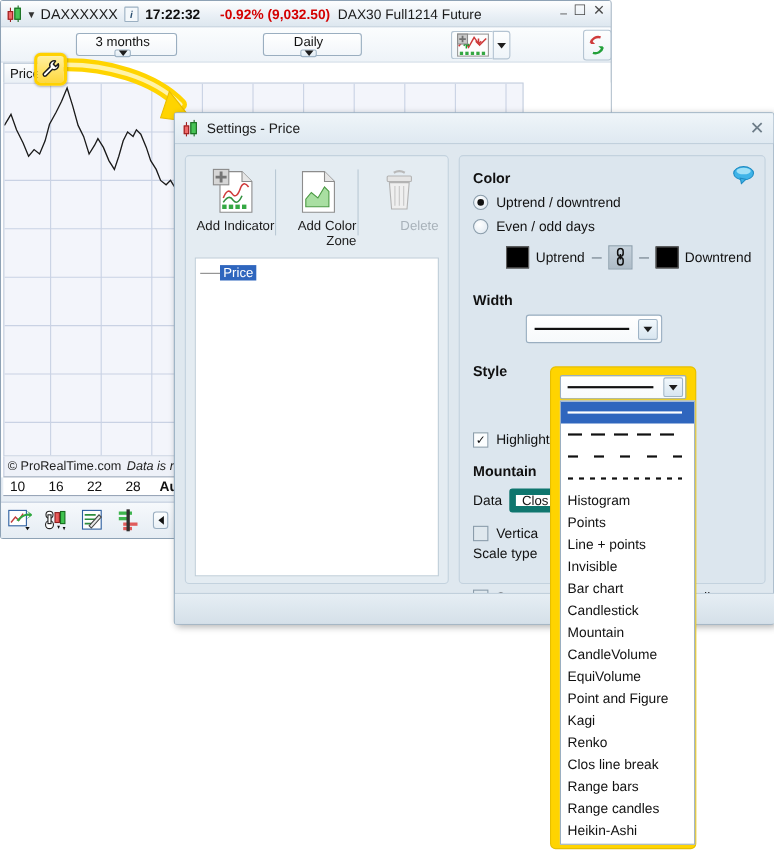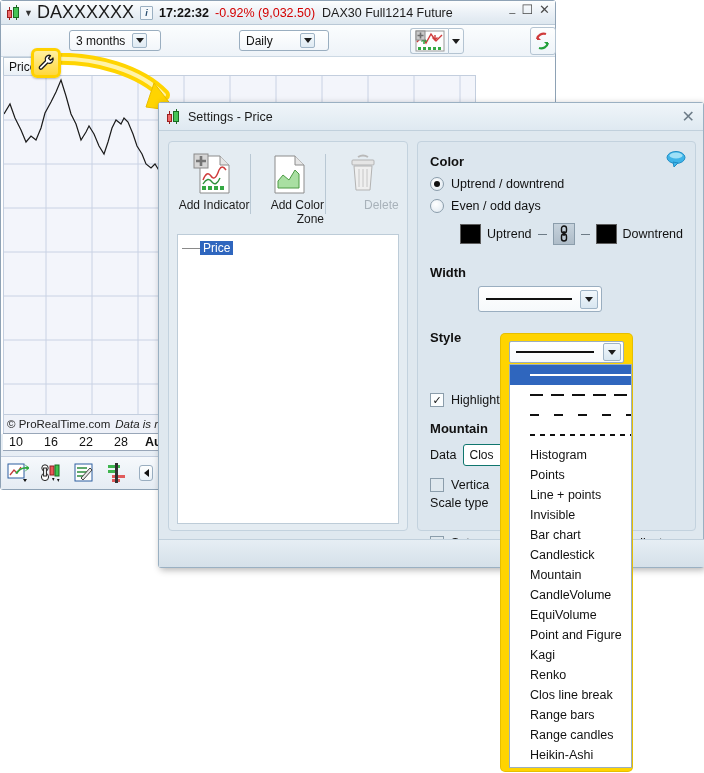--- a/index.html
+++ b/index.html
@@ -27,45 +27,45 @@
     display: flex; align-items: center; padding: 0 4px;
   }
   .cand-icon { width: 16px; height: 16px; position: relative; flex: 0 0 16px; margin-right: 3px;}
   .cand-icon .wickr, .cand-icon .wickg { position:absolute; width:1px; background:#333; }
   .cand-icon .bodyr { position:absolute; left:2px; top:5px; width:5px; height:8px; background:#ef6a6a; border:1px solid #9b2020;}
   .cand-icon .bodyg { position:absolute; left:8px; top:2px; width:6px; height:11px; background:#46c456; border:1px solid #1a6b22;}
   .cand-icon .wickr { left:4px; top:2px; height:13px; background:#9b2020;}
   .cand-icon .wickg { left:11px; top:0px; height:15px; background:#1a6b22;}
 
   .tb-caret { font-size: 9px; color:#333; margin-right:4px; }
-  .tb-sym { font-size: 18px; color:#1b1b1b; margin-right:6px; }
+  .tb-sym { font-size: 13px; color:#1b1b1b; margin-right:6px; }
   .tb-info {
     display:inline-flex; align-items:center; justify-content:center;
     width:13px; height:14px; border:1px solid #9bb0c2; background:#f4f8fb;
     font-size:9px; font-weight:bold; color:#2b4f70; font-style:italic;
     margin-right:6px; border-radius:1px;
   }
   .tb-time { font-size:12.5px; font-weight:bold; color:#111; margin-right:6px; }
-  .tb-chg { font-size:12.5px; font-weight:normal; color:#d40000; margin-right:7px; }
+  .tb-chg { font-size:12.5px; font-weight:bold; color:#d40000; margin-right:7px;margin-left:12px; }
   .tb-desc { font-size:12.5px; color:#1b1b1b; }
   .tb-wbtns { position:absolute; right:5px; top:2px; display:flex; gap:6px; align-items:center; color:#4a4a4a; }
   .wbtn { font-size:13px; line-height:13px; cursor:default; }
   .wbtn.min { font-size:11px; position:relative; top:3px;}
 
   .chart-toolbar {
     height: 32px; position:relative;
     background: linear-gradient(#fbfdfe, #eef3f8);
     border-bottom: 1px solid #cdd9e4;
     display:flex; align-items:center;
   }
   .combo {
     height: 21px; border:1px solid #9aaec0; border-radius:3px;
     background: linear-gradient(#ffffff,#f2f6fa);
     display:flex; align-items:center; justify-content:space-between;
-    padding: 0 13px 0 6px; font-size:12px; color:#111;
+    padding: 0 13px 0 6px; font-size:12px; color:#111;flex-direction:column;
   }
   .combo .arrow {
     width:15px; height:15px; display:flex; align-items:center; justify-content:center;
     background: linear-gradient(#f4f9fc,#dfeaf3); border:1px solid #9fb4c6; border-radius:2px;
   }
   .tri-down { width:0; height:0; border-left:4px solid transparent; border-right:4px solid transparent; border-top:5px solid #1d1d1d;}
   .combo-period { position:absolute; left:68px; top:5px; width:92px; }
   .combo-tf { position:absolute; left:238px; top:5px; width:90px; }
 
   .ind-btn { position:absolute; left:409px; top:3px; width:38px; height:26px;
@@ -188,21 +188,21 @@
   }
   .wline { width:86px; height:2px; background:#111; }
   .wcombo .arrow2 { width:18px; height:19px; background:linear-gradient(#f2f8fc,#d8e6f0);
     border:1px solid #9fb4c6; border-radius:2px; display:flex;align-items:center;justify-content:center;}
 
   .check-row { display:flex; align-items:center; gap:7px; font-size:12.5px; color:#111; margin-top:12px;}
   .chk { width:14px; height:14px; background:#fbfdfe; border:1px solid #8b9dab; display:flex;align-items:center;justify-content:center; font-size:11px; color:#111;}
   .chk.off { background:#dfe8ee; }
   .sec-settings { font-weight:bold; font-size:13px; color:#101010; margin:14px 0 8px 0;}
   .row-data { display:flex; align-items:center; gap:7px; font-size:12.5px; color:#111; }
-  .data-combo { width:64px; height:22px; background:#fff; border:1px solid #0f766e; border-radius:3px;
+  .data-combo { width:64px; height:22px; background:#fff; border:6px solid #0f766e; border-radius:3px;
     display:flex;align-items:center; padding-left:5px; font-size:12px; overflow:hidden; white-space:nowrap;}
   .row-scale { font-size:12.5px; color:#111; margin-top:4px;}
   .row-setas { display:flex; align-items:center; gap:7px; font-size:12.5px; color:#111; margin-top:26px;}
   .bubble-ico { position:absolute; right:9px; top:8px; }
 
   .dlg-foot { position:absolute; left:0; bottom:0; width:546px; height:28px;
     background: linear-gradient(#e6eef4,#d5e0e9); border-top:1px solid #c1d0dc; }
 
   
   .style-dd-wrap {
@@ -213,21 +213,21 @@
   .style-combo {
     position:absolute; left:4px; top:3px; width:115px; height:22px;
     background:linear-gradient(#ffffff,#f7fafc); border:1px solid #9aaec0; border-radius:2px;
     display:flex; align-items:center; justify-content:space-between; padding:0 2px 0 6px;
   }
   .style-combo .sline { width:78px; height:2px; background:#111; }
   .style-list {
     position:absolute; left:4px; top:26px; width:123px; height:404px;
     background:#ffffff; border:1px solid #9aaec0; overflow:hidden;
   }
-  .dd-item { height:20px; display:flex; align-items:center; padding-left:20px; font-size:12.5px; color:#111; }
+  .dd-item { height:20px; display:flex; align-items:center; padding-left:6px; font-size:12.5px; color:#111; }
   .dd-item.sel { background:#2f66be; }
   .dd-line { height:2px; background:#111; }
   .dd-item.sel .dd-line { background:#ffffff; }
   .dd-dash1 { width:104px; height:2px;
     background: repeating-linear-gradient(to right, #111 0 13px, transparent 13px 21px); }
   .dd-dash2 { width:104px; height:2px;
     background: repeating-linear-gradient(to right, #111 0 9px, transparent 9px 24px); }
   .dd-dash3 { width:104px; height:2px;
     background: repeating-linear-gradient(to right, #111 0 5px, transparent 5px 10px); }
 </style>

